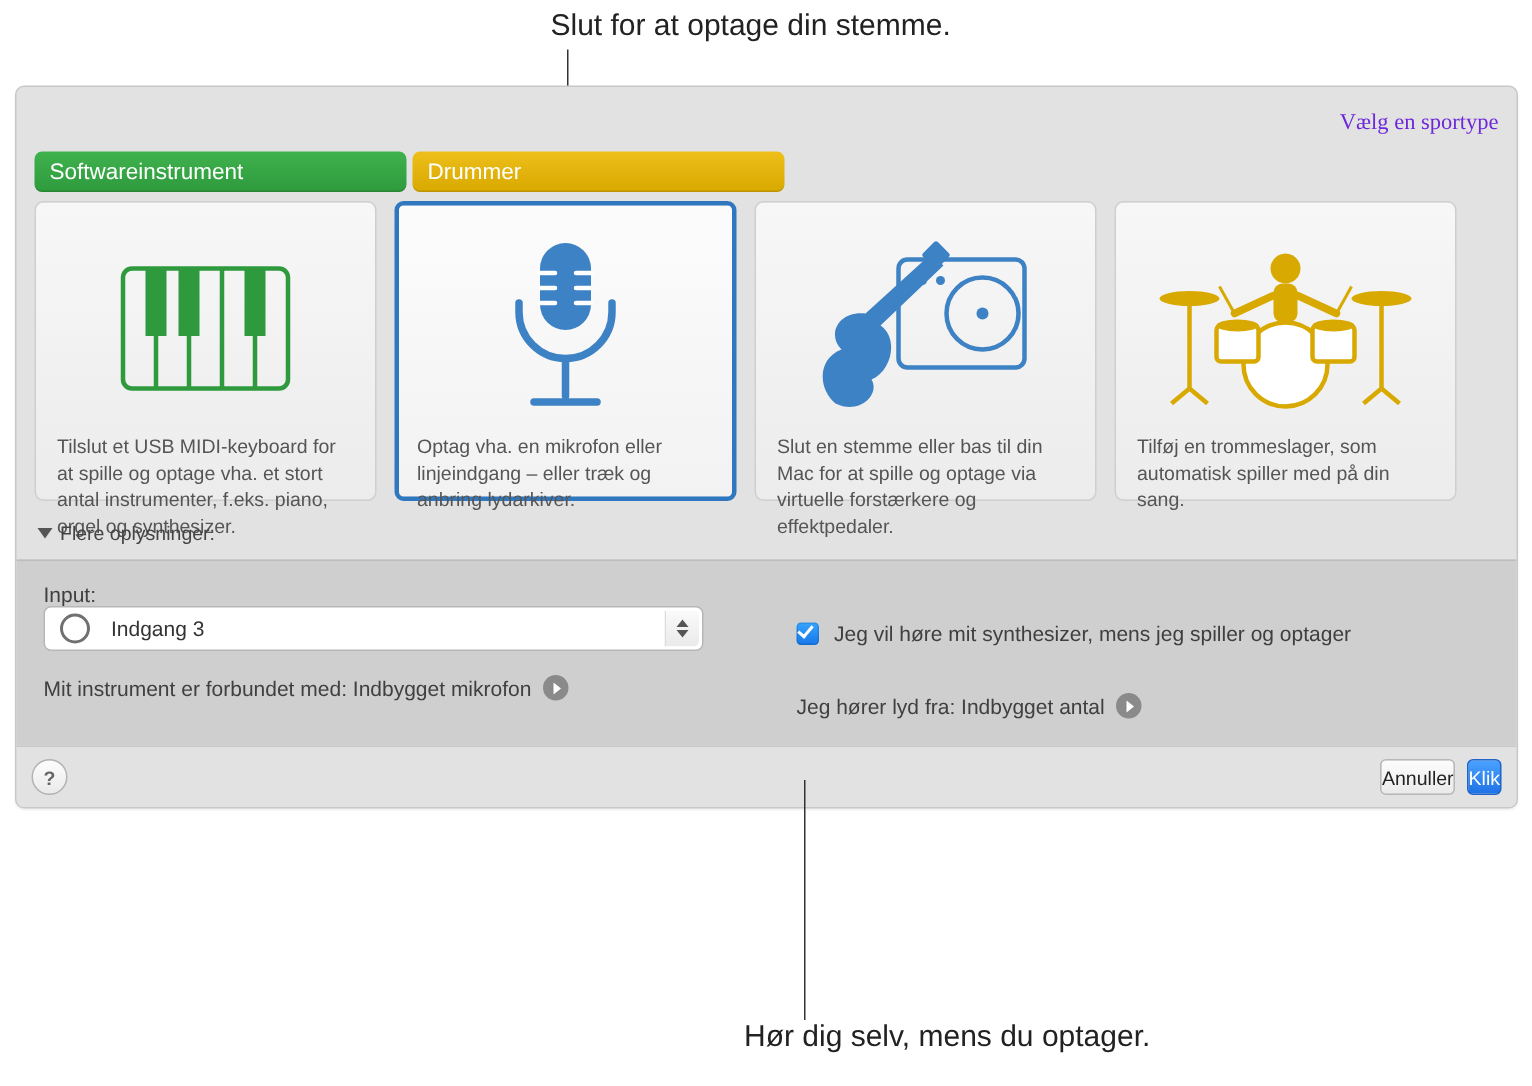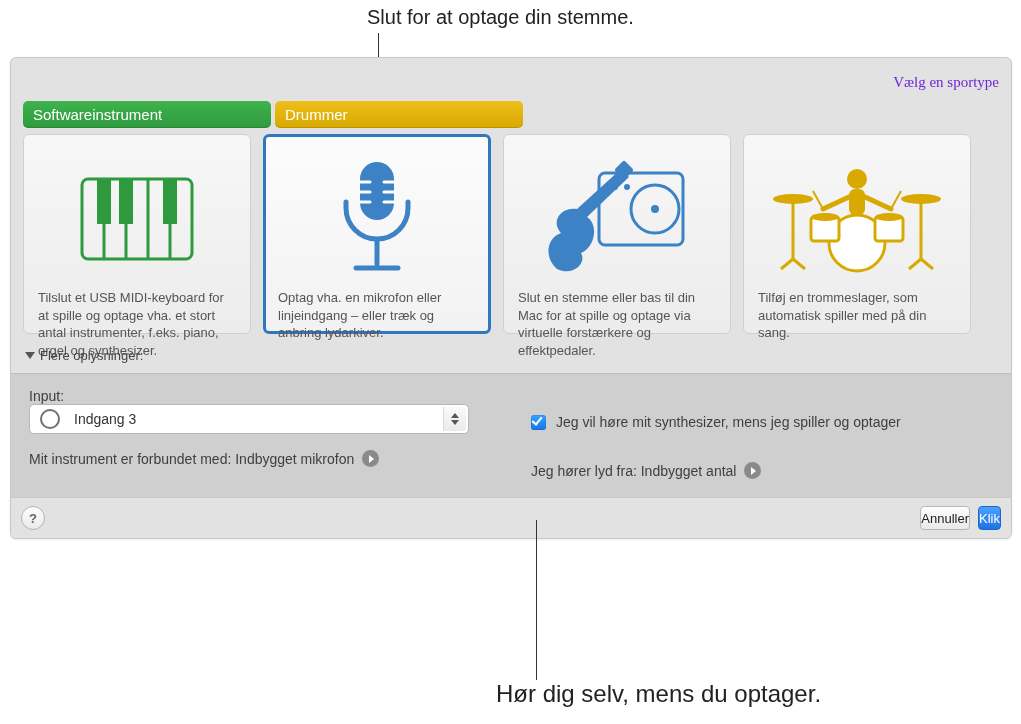--- a/index.html
+++ b/index.html
@@ -29,21 +29,21 @@
     top: 33px;
     left: 378px;
     width: 1px;
     height: 120px;
     background: #333;
   }
   .callout-bottom {
     position: absolute;
     top: 680px;
     left: 496px;
-    font-size: 24px;
+    font-size: 20px;
     color: #222;
   }
   .callout-line-bottom {
     position: absolute;
     top: 520px;
     left: 536px;
     width: 1px;
     height: 160px;
     background: #333;
   }

